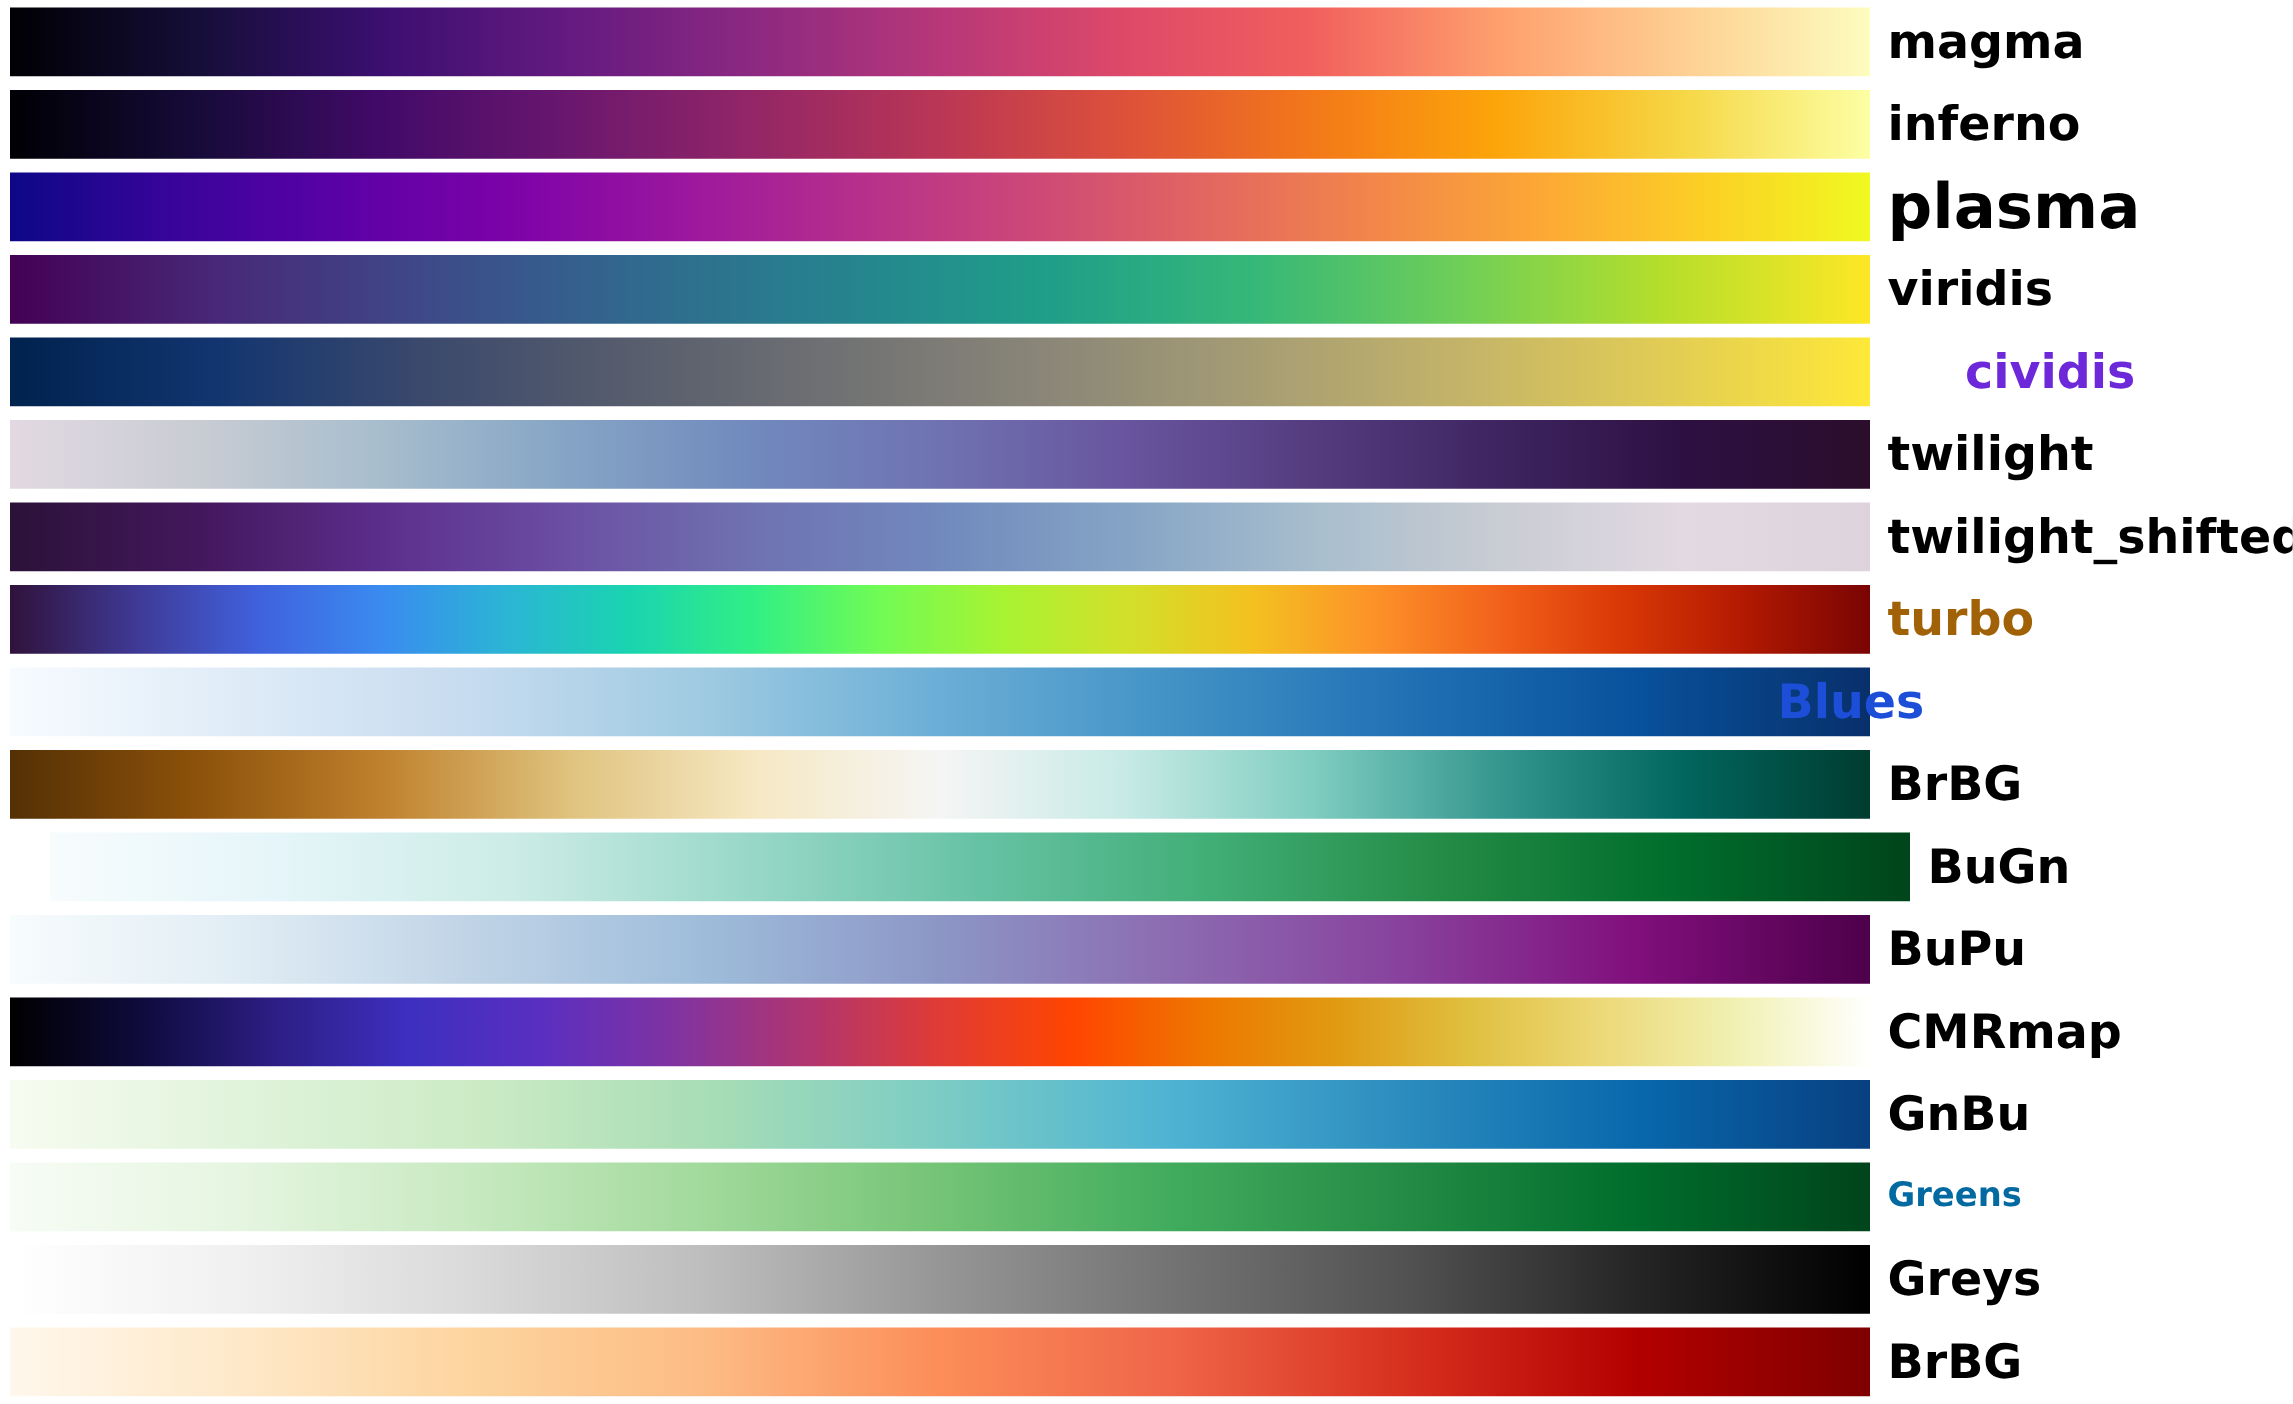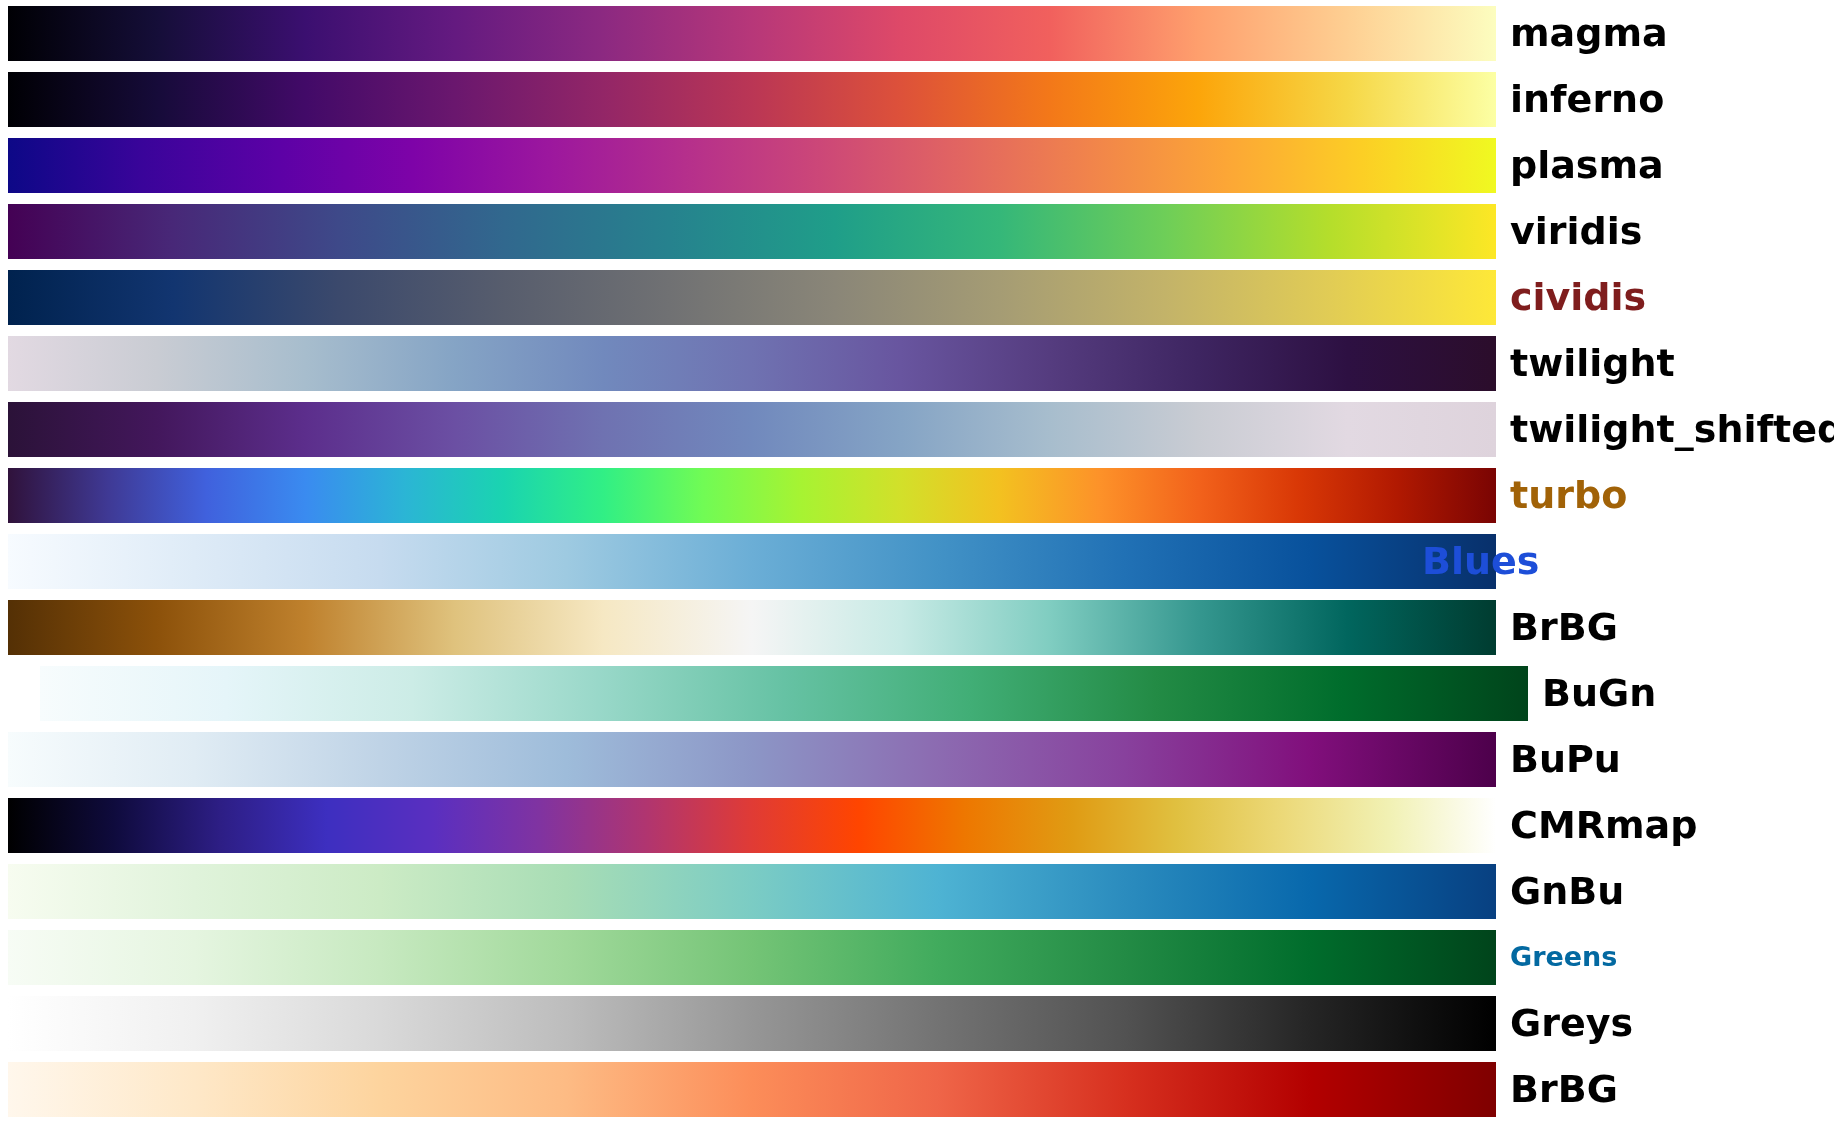--- a/index.html
+++ b/index.html
@@ -53,29 +53,29 @@
     <div class="cmap-row" style="top: 0px;">
       <div class="cmap-bar" style="left: 8px; width: 1488px; height: 55px; background-image: linear-gradient(to right, rgb(0, 0, 4), rgb(21, 14, 56), rgb(59, 15, 112), rgb(100, 26, 128), rgb(140, 41, 129), rgb(183, 55, 121), rgb(222, 73, 104), rgb(241, 96, 93), rgb(254, 159, 109), rgb(254, 207, 146), rgb(252, 253, 191));"></div>
       <div class="cmap-label" style="left: 1510px; font-size: 38px; color: rgb(0, 0, 0);">magma</div>
     </div>
     <div class="cmap-row" style="top: 66px;">
       <div class="cmap-bar" style="left: 8px; width: 1488px; height: 55px; background-image: linear-gradient(to right, rgb(0, 0, 4), rgb(22, 11, 57), rgb(66, 10, 104), rgb(106, 23, 110), rgb(147, 38, 103), rgb(186, 54, 85), rgb(221, 81, 58), rgb(243, 120, 25), rgb(252, 165, 10), rgb(246, 215, 70), rgb(252, 255, 164));"></div>
       <div class="cmap-label" style="left: 1510px; font-size: 38px; color: rgb(0, 0, 0);">inferno</div>
     </div>
     <div class="cmap-row" style="top: 132px;">
       <div class="cmap-bar" style="left: 8px; width: 1488px; height: 55px; background-image: linear-gradient(to right, rgb(13, 8, 135), rgb(58, 4, 154), rgb(92, 1, 166), rgb(126, 3, 168), rgb(156, 23, 158), rgb(181, 47, 140), rgb(204, 71, 120), rgb(225, 100, 98), rgb(241, 132, 75), rgb(252, 166, 54), rgb(252, 206, 37), rgb(240, 249, 33));"></div>
-      <div class="cmap-label" style="left: 1510px; font-size: 38px; color: rgb(0, 0, 0);">plasma</div>
+      <div class="cmap-label" style="left: 1510px; font-size: 50px; color: rgb(0, 0, 0);">plasma</div>
     </div>
     <div class="cmap-row" style="top: 198px;">
       <div class="cmap-bar" style="left: 8px; width: 1488px; height: 55px; background-image: linear-gradient(to right, rgb(68, 1, 84), rgb(72, 40, 120), rgb(62, 73, 137), rgb(49, 104, 142), rgb(38, 130, 142), rgb(31, 158, 137), rgb(53, 183, 121), rgb(110, 206, 88), rgb(181, 222, 43), rgb(253, 231, 37));"></div>
       <div class="cmap-label" style="left: 1510px; font-size: 38px; color: rgb(0, 0, 0);">viridis</div>
     </div>
     <div class="cmap-row" style="top: 264px;">
       <div class="cmap-bar" style="left: 8px; width: 1488px; height: 55px; background-image: linear-gradient(to right, rgb(0, 34, 78), rgb(18, 53, 112), rgb(59, 73, 108), rgb(87, 93, 109), rgb(112, 113, 115), rgb(138, 134, 120), rgb(165, 156, 116), rgb(195, 179, 105), rgb(225, 204, 85), rgb(254, 232, 56));"></div>
-      <div class="cmap-label" style="left: 1510px; font-size: 38px; color: #7f1d1d;">cividis</div>
+      <div class="cmap-label" style="left: 1572px; font-size: 38px; color: #6d28d9;">cividis</div>
     </div>
     <div class="cmap-row" style="top: 330px;">
       <div class="cmap-bar" style="left: 8px; width: 1488px; height: 55px; background-image: linear-gradient(to right, rgb(226, 217, 226), rgb(201, 204, 211), rgb(167, 189, 205), rgb(133, 164, 197), rgb(113, 137, 189), rgb(111, 114, 177), rgb(104, 85, 159), rgb(85, 60, 127), rgb(62, 37, 97), rgb(45, 16, 66), rgb(43, 13, 43));"></div>
       <div class="cmap-label" style="left: 1510px; font-size: 38px; color: rgb(0, 0, 0);">twilight</div>
     </div>
     <div class="cmap-row" style="top: 396px;">
       <div class="cmap-bar" style="left: 8px; width: 1488px; height: 55px; background-image: linear-gradient(to right, rgb(43, 18, 56), rgb(67, 23, 92), rgb(92, 46, 140), rgb(107, 79, 163), rgb(111, 114, 177), rgb(113, 137, 189), rgb(133, 164, 197), rgb(167, 189, 205), rgb(201, 204, 211), rgb(226, 217, 226), rgb(222, 211, 220));"></div>
       <div class="cmap-label" style="left: 1510px; font-size: 38px; color: rgb(0, 0, 0);">twilight_shifted</div>
     </div>
     <div class="cmap-row" style="top: 462px;">

